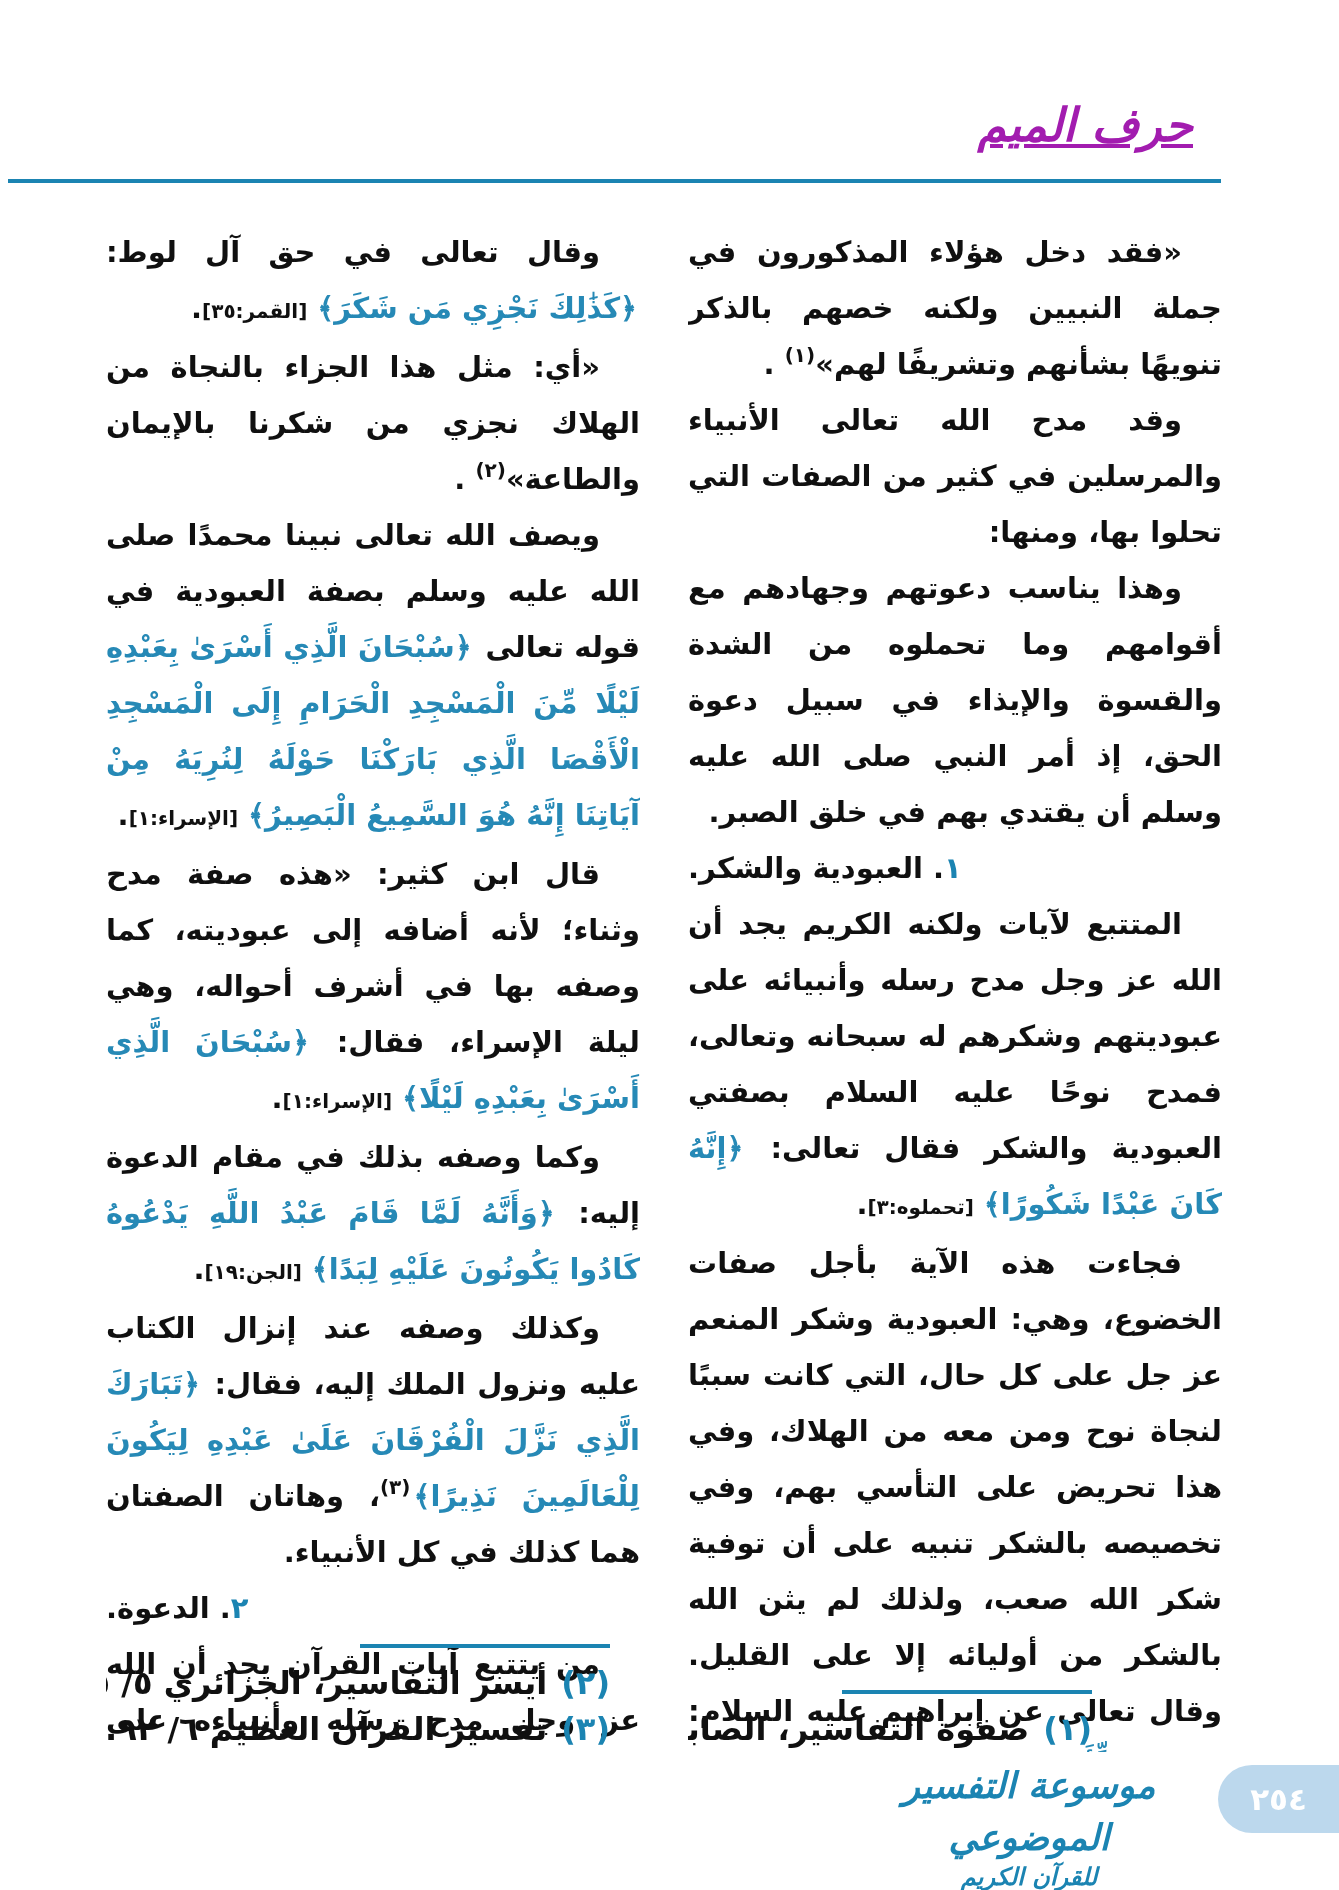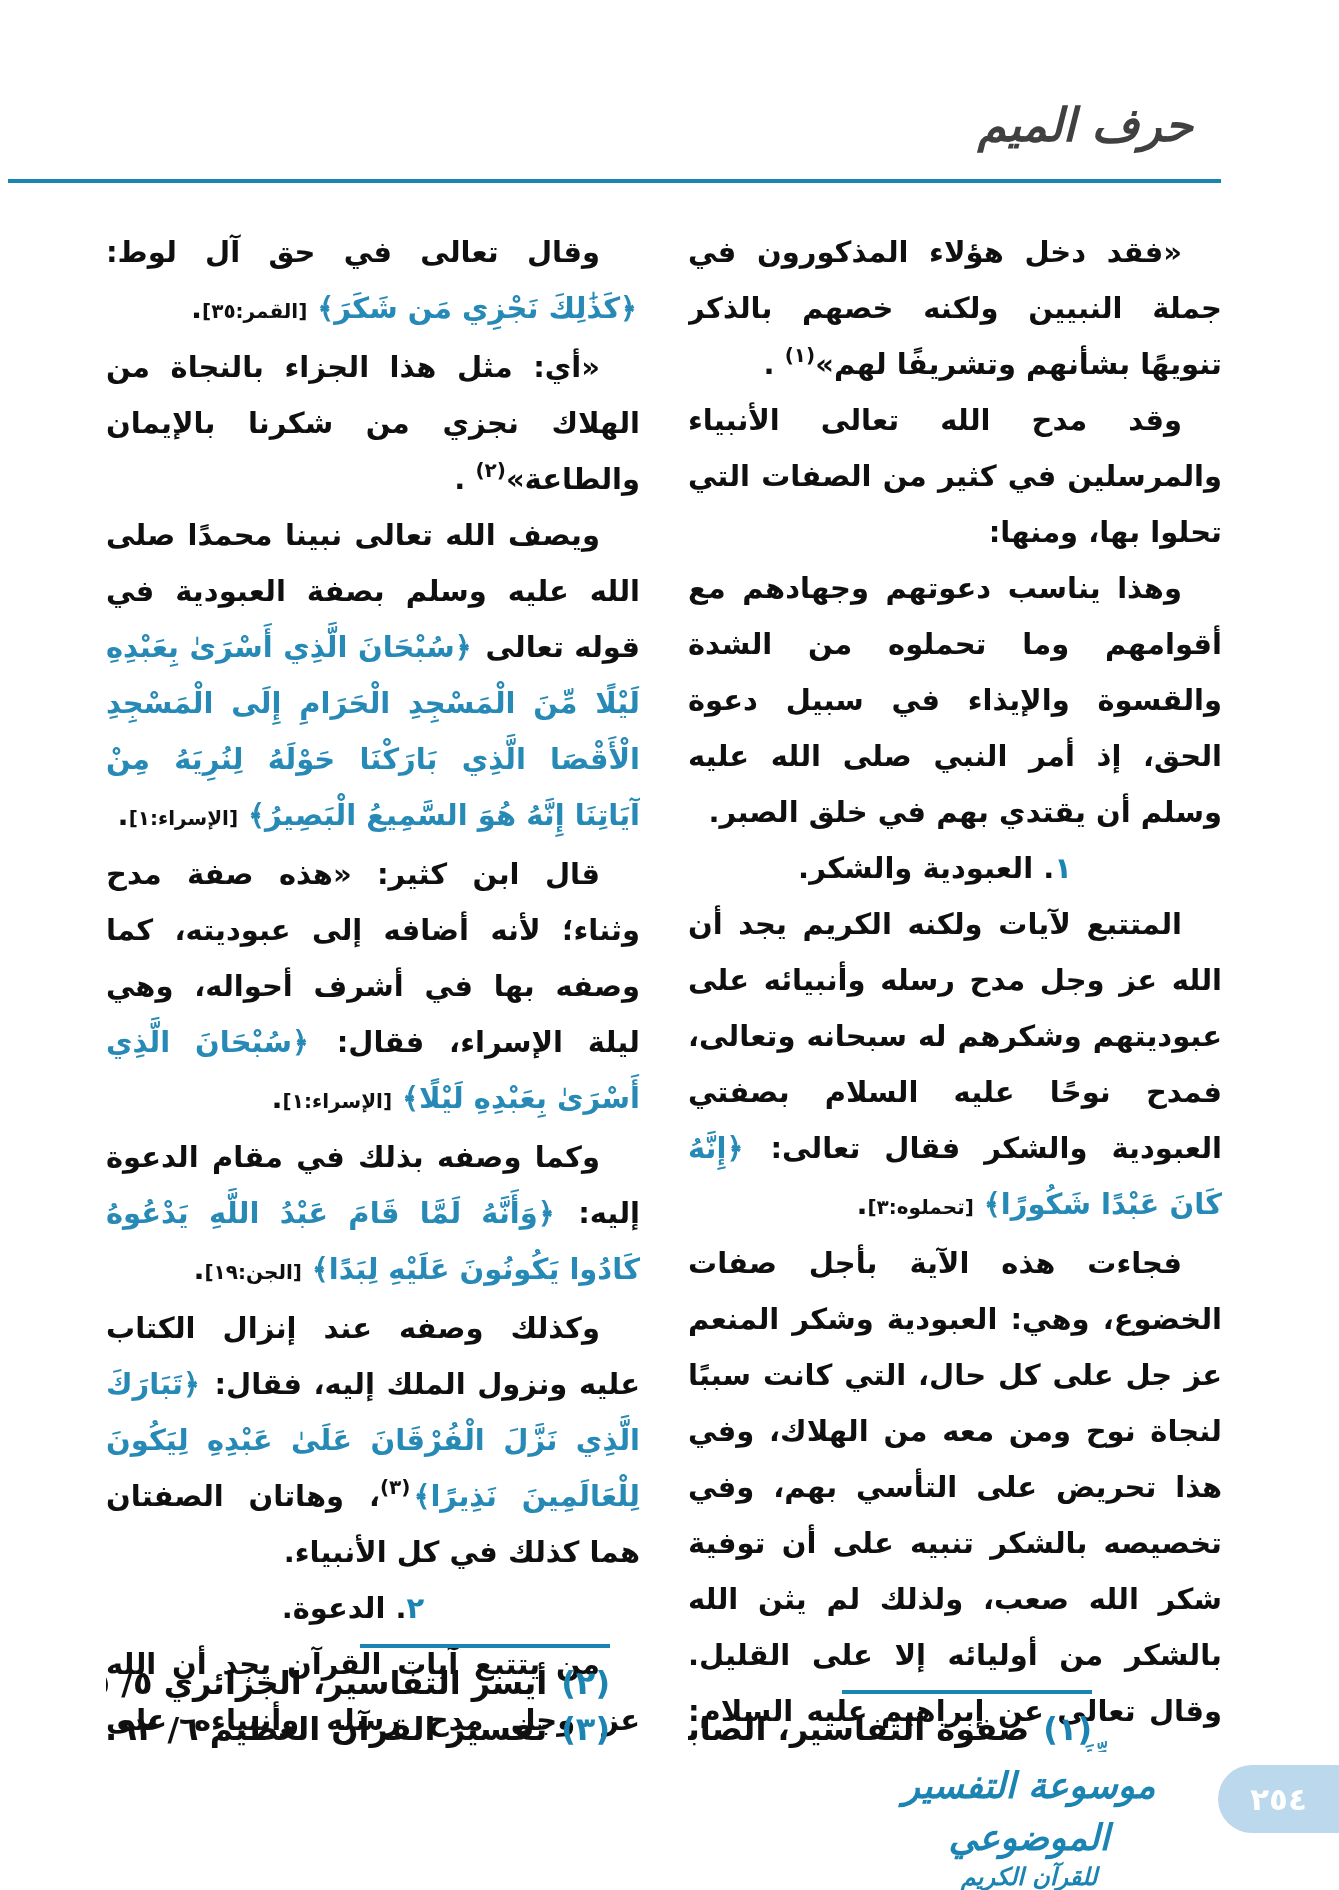--- a/index.html
+++ b/index.html
@@ -9,22 +9,23 @@
     background:#ffffff;
     font-family:"DejaVu Sans", sans-serif;
     direction:rtl;
     overflow:hidden;
     color:#101010;
   }
   
   .header-title{
     position:absolute;top:98px;right:146px;
     font-size:46px;font-weight:bold;font-style:italic;
-    color:#404040;
+    color:#a21caf;
     letter-spacing:-1px;
+    text-decoration:underline;
   }
   .header-rule{
     position:absolute;top:179px;left:8px;width:1213px;height:4px;
     background:#1b84b2;
   }
   
   .columns{
     position:absolute;top:224px;right:117px;left:106px;
     height:1528px;
     display:flex;gap:48px;
@@ -32,21 +33,21 @@
   .column{flex:1;position:relative;height:100%;overflow:hidden;}
   .col-text{width:100%;}
   .para{
     margin:0;
     font-size:29px;line-height:56px;
     font-weight:700;
     text-align:justify;
     text-indent:40px;
     color:#101010;
   }
-  .para.heading{text-align:center;}
+  .para.heading{text-align:left;}
   .seg-num{color:#1b84b2;}
   .seg-title{color:#101010;}
   .seg-verse{color:#2689b6;font-weight:bold;padding:0 3px;}
   .seg-ref{font-size:20px;font-weight:700;color:#101010;}
   .seg-note{font-size:20px;font-weight:700;position:relative;top:-12px;line-height:0;}
   
   .footnotes{position:absolute;bottom:0;}
   .fn-right-block{right:130px;}
   .fn-left-block{right:30px;}
   .fn-rule{width:250px;height:4px;background:#1b84b2;margin-bottom:12px;}

